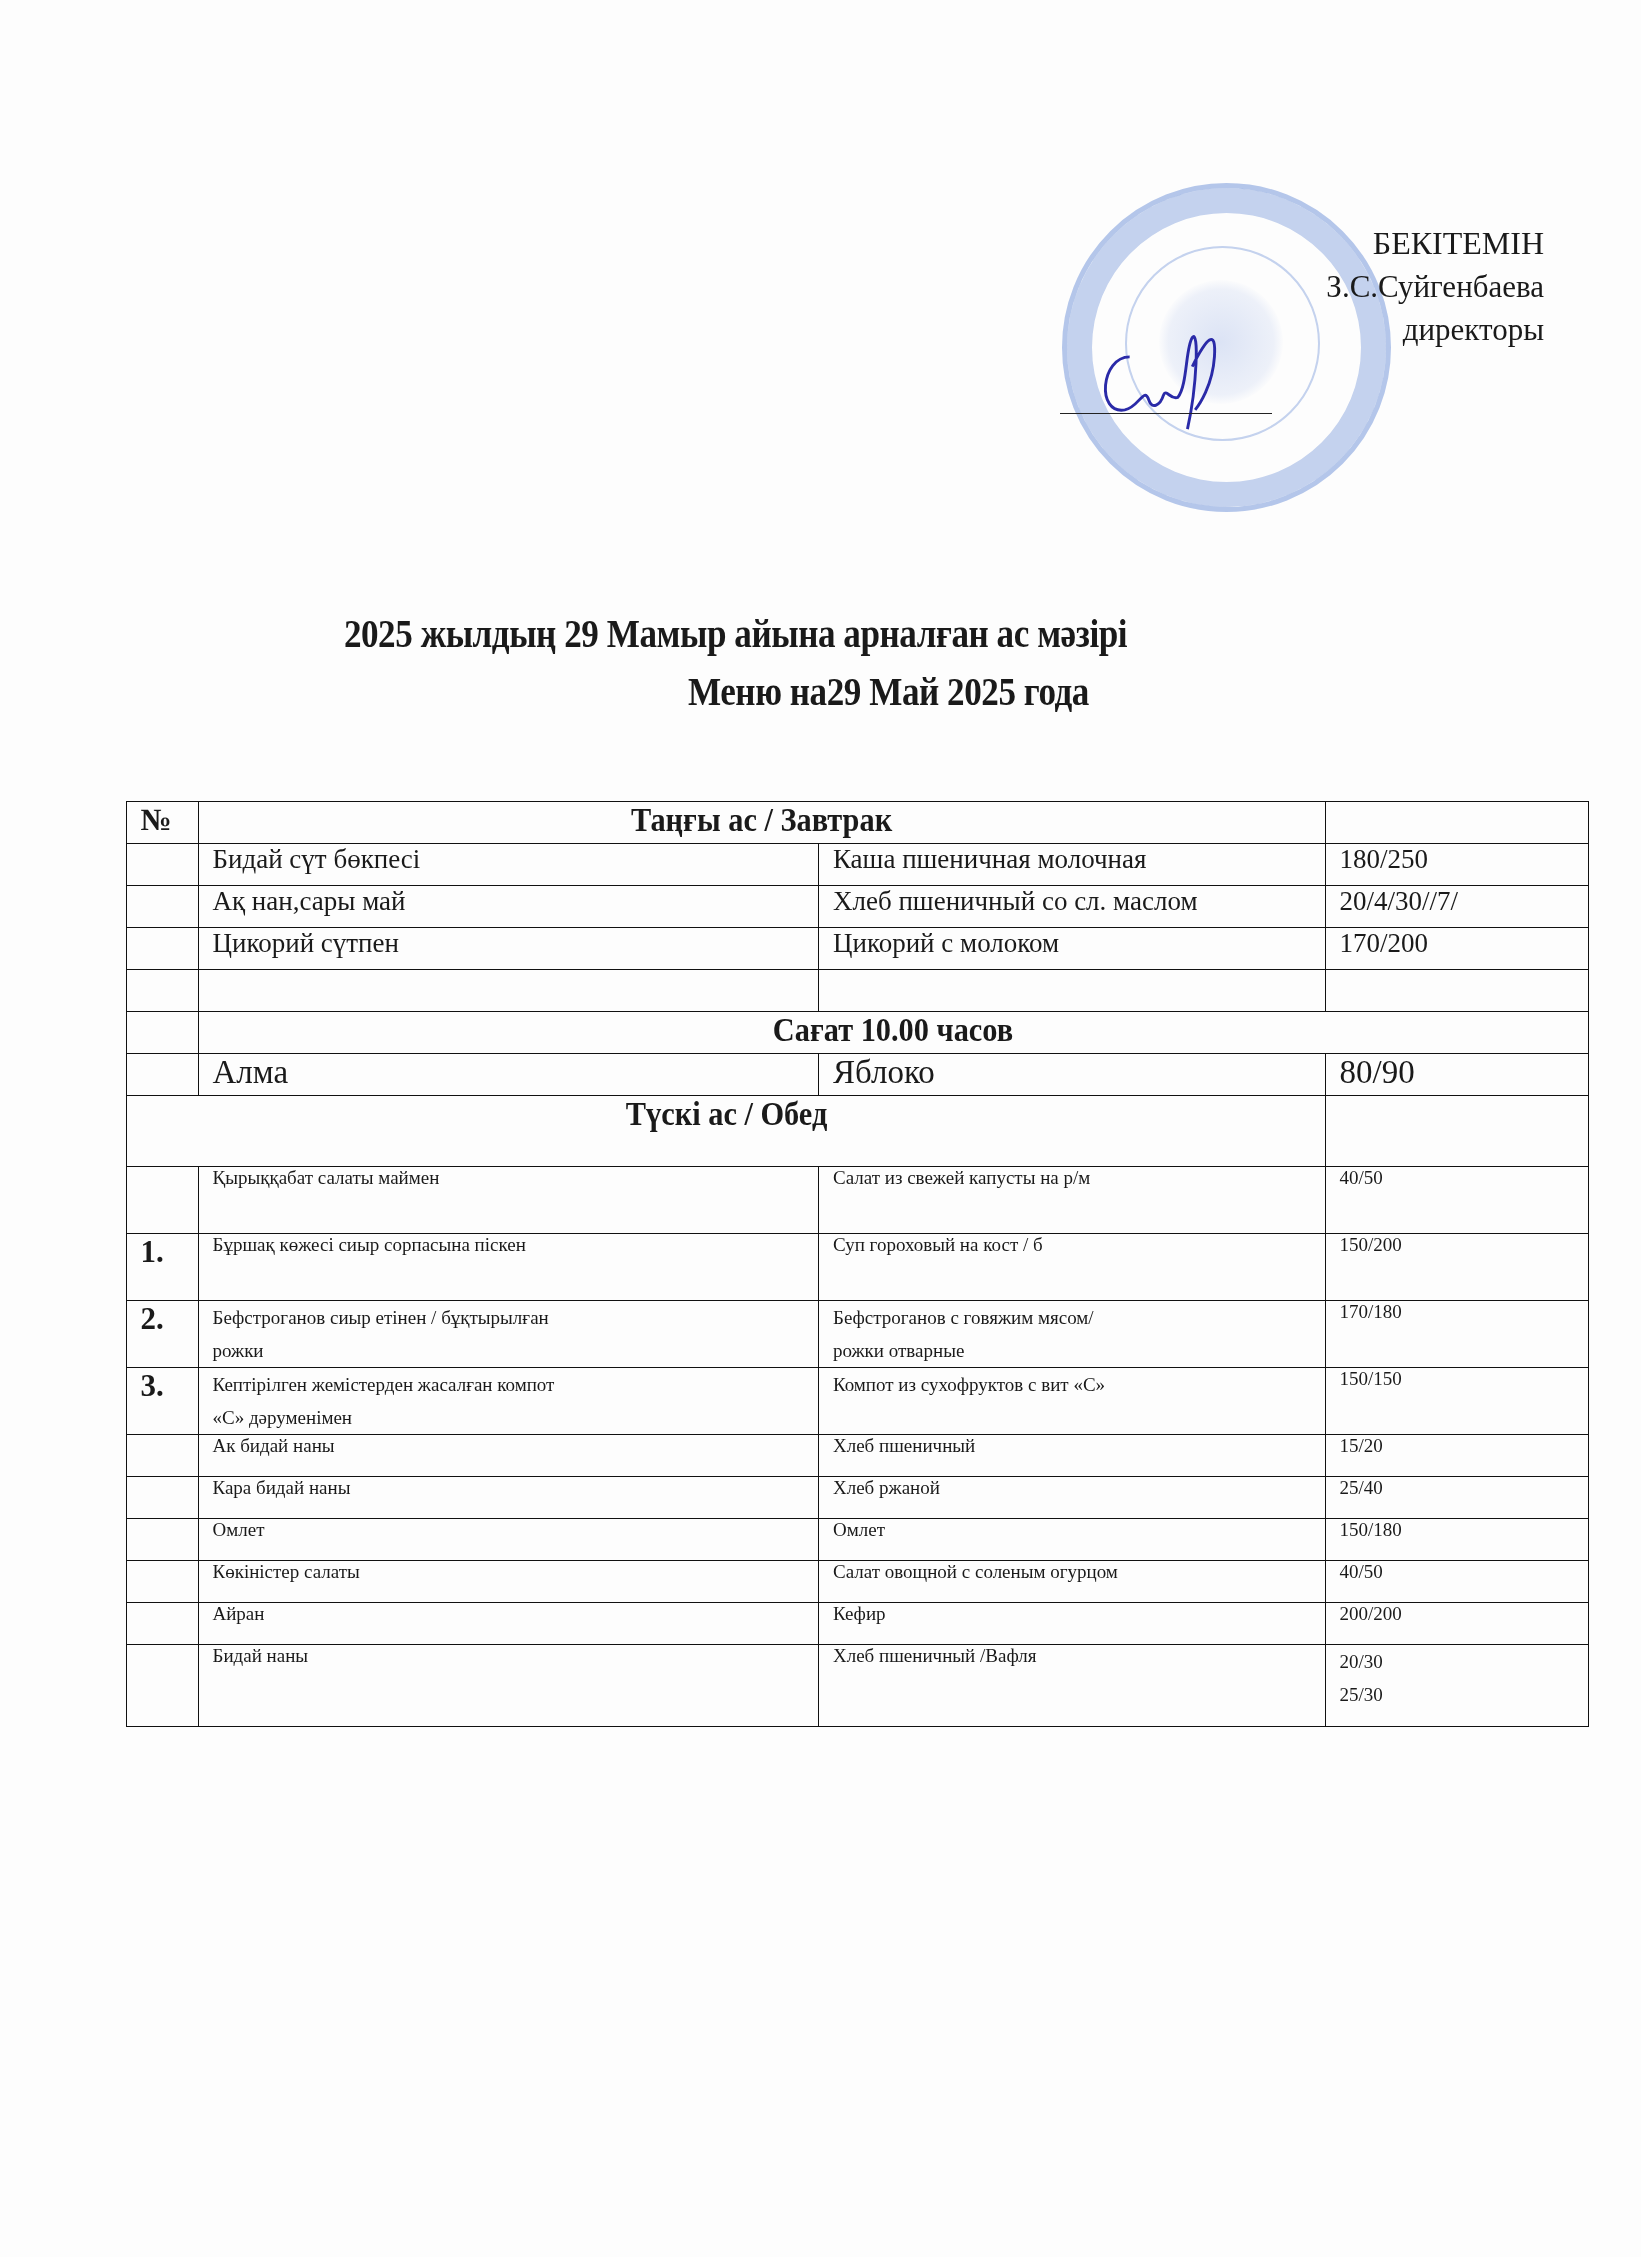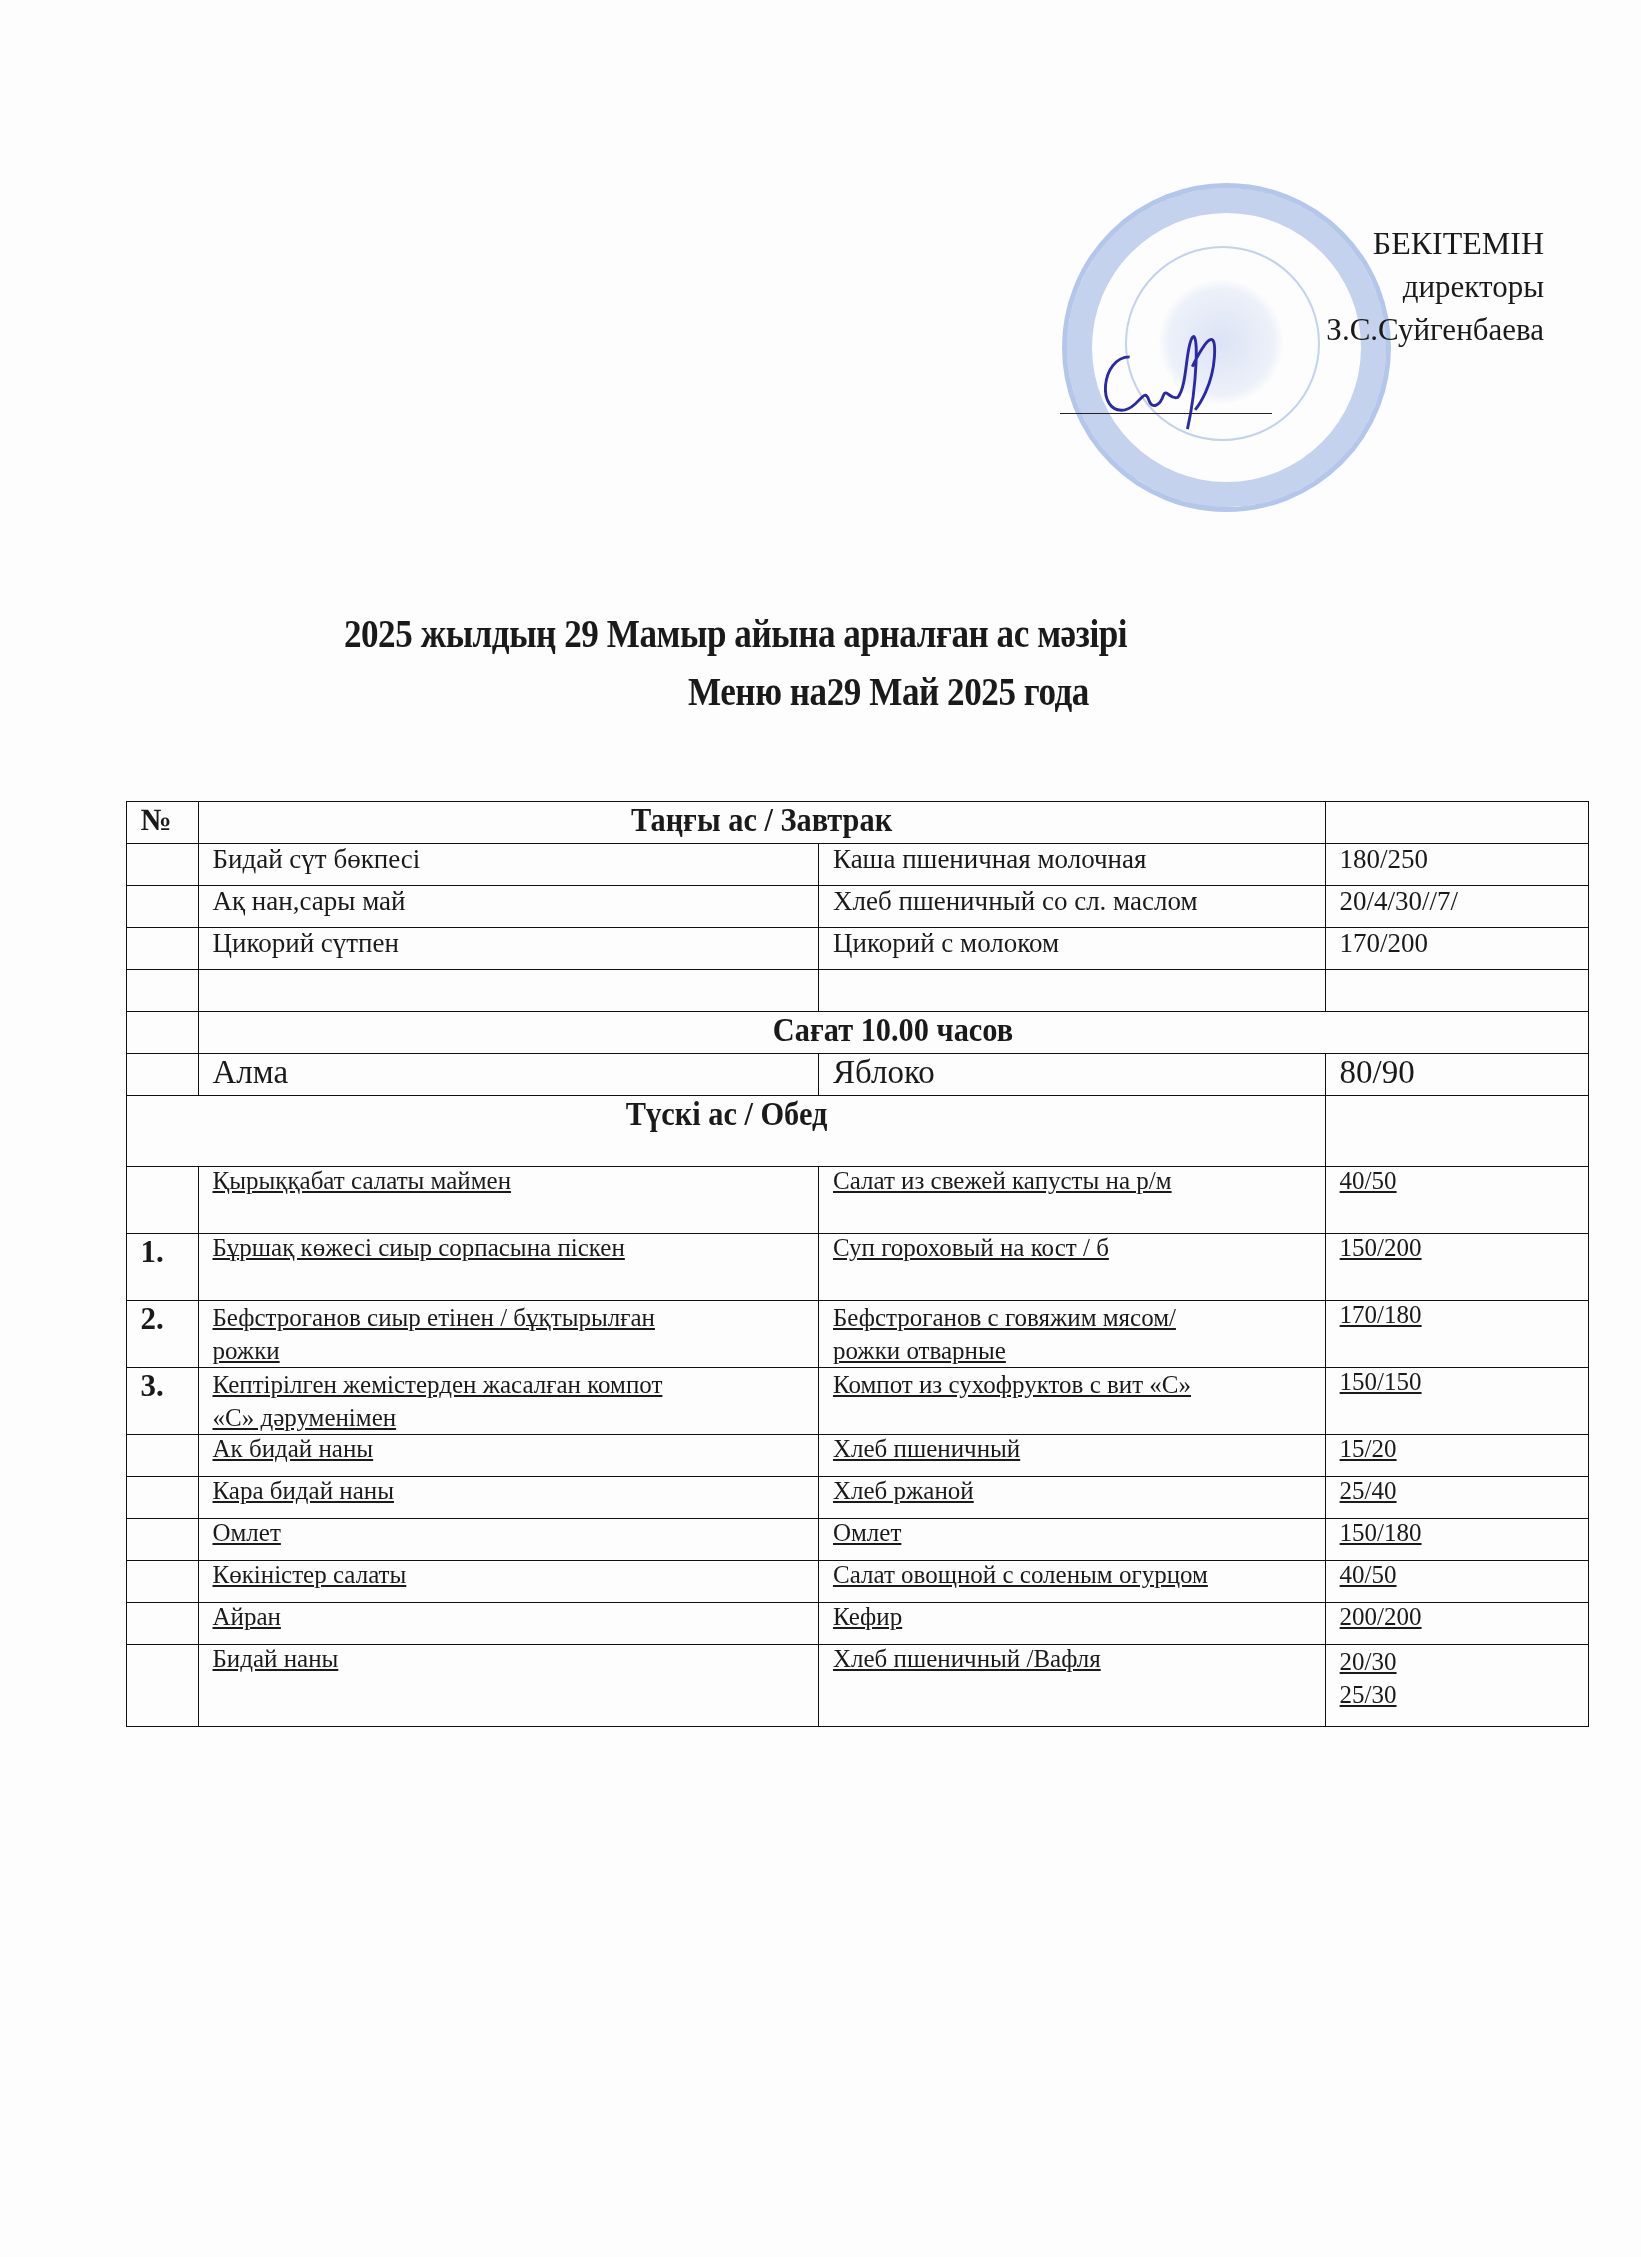--- a/index.html
+++ b/index.html
@@ -45,40 +45,40 @@
   col.c-ru { width:507px; }
   col.c-w { width:263px; }
   .hdr { font-weight:bold; font-size:33px; text-align:center; transform:scaleX(0.92); }
   td.num { font-weight:bold; font-size:31px; text-align:left; padding-left:7.7px; }
   td.w { text-align:left; }
   tr.r44 td { height:41px; }
   tr.r75 td { height:70px; }
   tr.r70 td { height:66px; }
   tr.r86 td { height:81px;margin-left:11px; }
   .big { font-size:33px; }
-  .sm { font-size:25px;text-decoration:underline; }
+  .sm { font-size:19px; }
   .multi { white-space:pre-line; line-height:33px; }
 </style>
 </head>
 <body>
 
 <div class="stamp">
   <div class="inner"></div>
   <div class="emblem"></div>
 </div>
 
 <svg class="signature" width="164" height="106" viewBox="0 0 170 110">
   <path d="M40 30 C10 30, 5 90, 35 85 C50 82, 55 60, 60 75 C63 85, 72 80, 75 70 C78 62, 82 75, 90 72 C100 60, 98 20, 105 10 C112 0, 110 60, 100 105 M105 40 C120 10, 130 0, 128 30 C126 60, 112 80, 108 85" fill="none" stroke="#2a2aa8" stroke-width="3"></path>
 </svg>
 <div class="sig-line"></div>
 
 <div class="approve">
   <span class="line first">БЕКІТЕМІН</span>
+  <span class="line">З.С.Суйгенбаева</span>
   <span class="line">директоры</span>
-  <span class="line">З.С.Суйгенбаева</span>
 </div>
 
 <div class="title t1">2025 жылдың 29 Мамыр  айына арналған ас мәзірі</div>
 <div class="title t2">Меню на29 Май    2025 года</div>
 
 <table class="menu">
   <colgroup>
       <col class="c-num">
       <col class="c-kz">
       <col class="c-ru">

